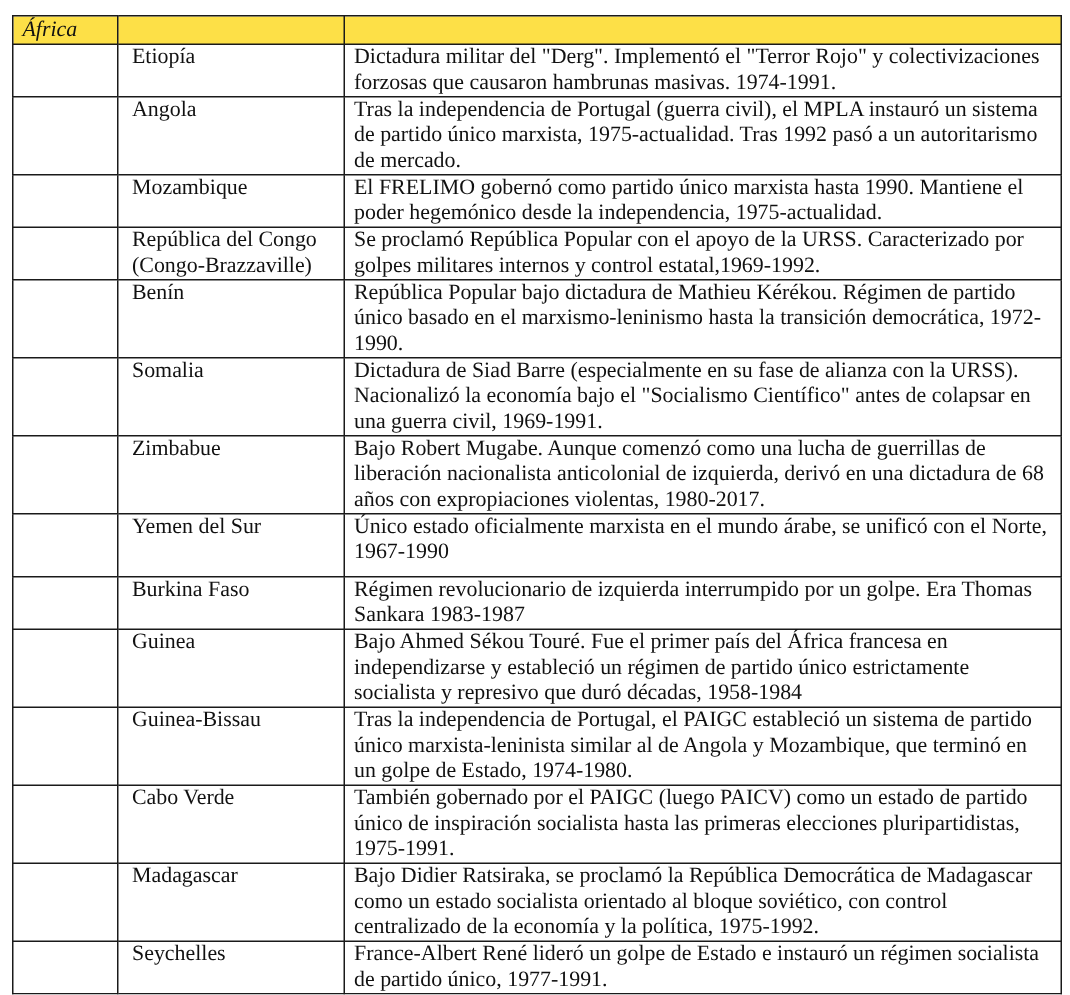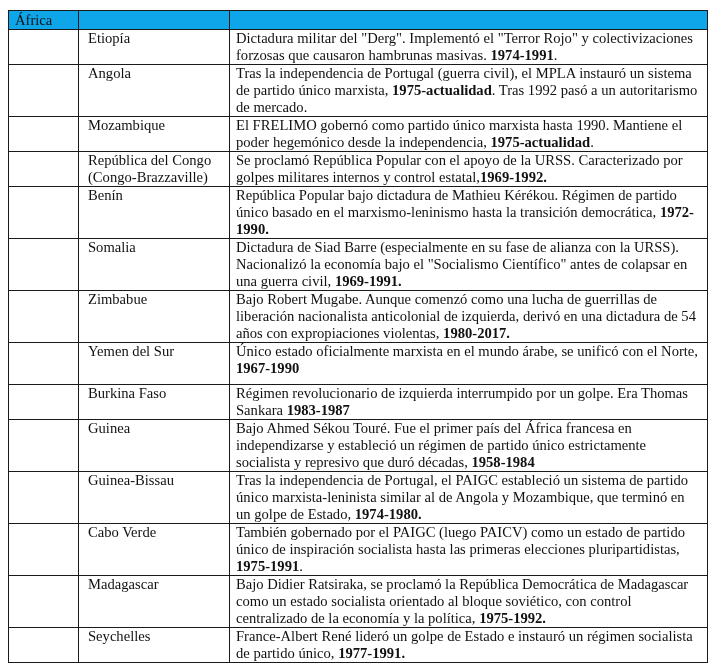--- a/index.html
+++ b/index.html
@@ -14,29 +14,30 @@
       font-size: 14.6px;
       line-height: 17px;
       color: #111111;
     }
     .doc-table td {
       border: 1px solid #1a1a1a;
       padding: 0 5px 0 6px;
       vertical-align: top;
     }
     .doc-table tr.header-row td {
-      background: #0ea5e9;
+      background: #fde047;
       height: 18px;
       line-height: 18px;
+      font-style: italic;
     }
     .col-region { width: 70px; }
     .col-country { width: 151px; }
     .col-desc { width: auto; }
     .doc-table td.country-cell { padding-left: 9px; }
-    .period { font-weight: bold; }
+    .period { font-weight: normal; }
   </style>
 </head>
 <body>
 
 <table class="doc-table">
   <colgroup>
     <col class="col-region">
     <col class="col-country">
     <col class="col-desc">
   </colgroup>
@@ -79,21 +80,21 @@
 
   <tr class="data-row" style="height: 51px; padding-left: 32px;">
     <td class="region-cell"></td>
     <td class="country-cell"><span>Somalia</span></td>
     <td class="desc-cell"><span>Dictadura de Siad Barre (especialmente en su fase de alianza con la URSS). Nacionalizó la economía bajo el "Socialismo Científico" antes de colapsar en una guerra civil, </span><span class="period">1969-1991.</span><span></span></td>
   </tr>
 
   <tr class="data-row" style="height: 52px; padding-left: 33px;">
     <td class="region-cell"></td>
     <td class="country-cell"><span>Zimbabue</span></td>
-    <td class="desc-cell"><span>Bajo Robert Mugabe. Aunque comenzó como una lucha de guerrillas de liberación nacionalista anticolonial de izquierda, derivó en una dictadura de 54 años con expropiaciones violentas, </span><span class="period">1980-2017.</span><span></span></td>
+    <td class="desc-cell"><span>Bajo Robert Mugabe. Aunque comenzó como una lucha de guerrillas de liberación nacionalista anticolonial de izquierda, derivó en una dictadura de 68 años con expropiaciones violentas, </span><span class="period">1980-2017.</span><span></span></td>
   </tr>
 
   <tr class="data-row" style="height: 42px; margin-top: 17px;">
     <td class="region-cell"></td>
     <td class="country-cell"><span>Yemen del Sur</span></td>
     <td class="desc-cell"><span>Único estado oficialmente marxista en el mundo árabe, se unificó con el Norte, </span><span class="period">1967-1990</span><span></span></td>
   </tr>
 
   <tr class="data-row" style="height: 34px;">
     <td class="region-cell"></td>

